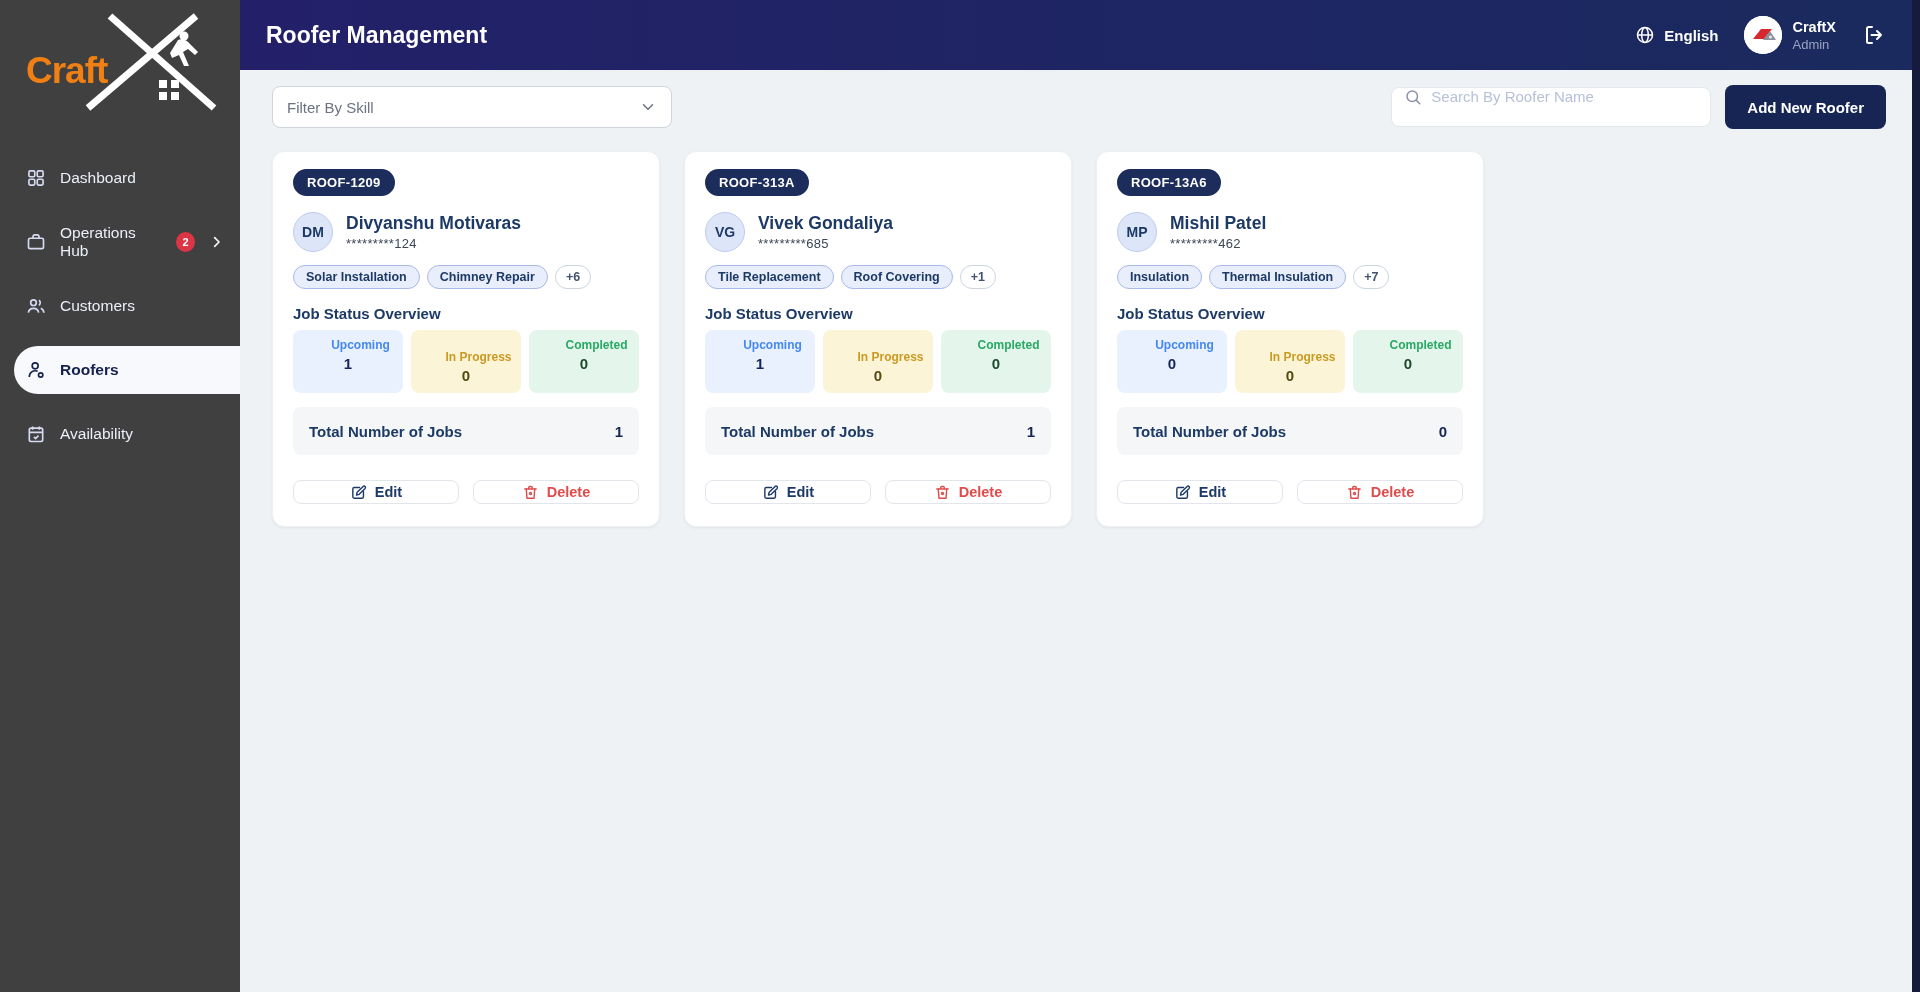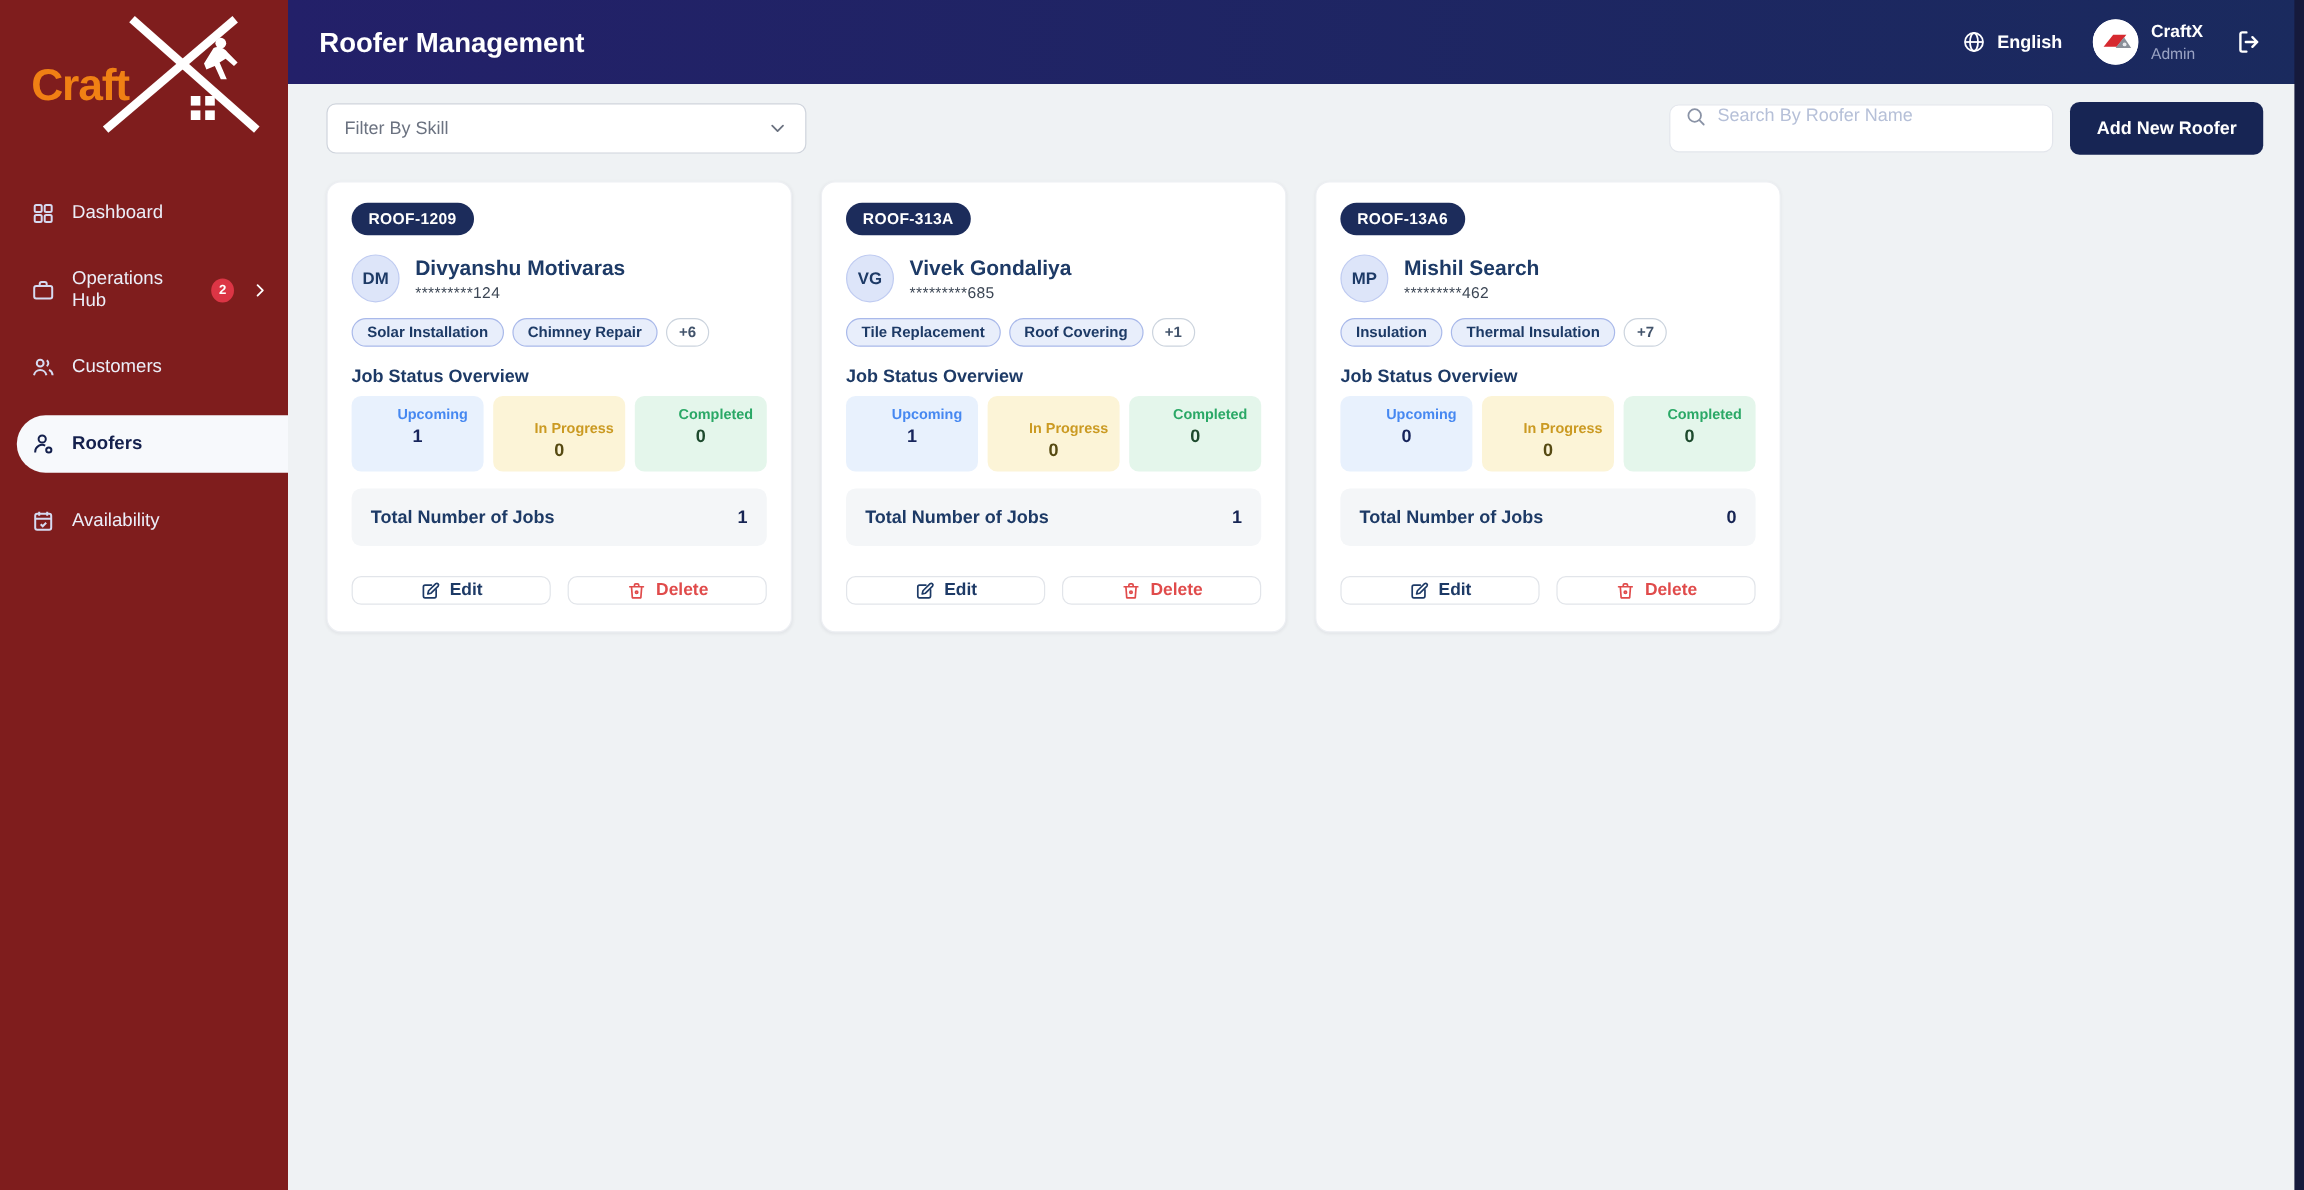--- a/index.html
+++ b/index.html
@@ -1,21 +1,21 @@
 <!DOCTYPE html>
 <html><head>
 <meta charset="utf-8">
 <style>
   * { box-sizing: border-box; margin: 0; padding: 0; }
   html,body { width:1920px; height:992px; overflow:hidden; }
   body { font-family:"Liberation Sans", sans-serif; background:#eff2f4; position:relative; }
 
   
   .sidebar { position:absolute; left:0; top:0; width:240px; height:992px;
-    background:#7f1d1d; z-index:5; }
+    background:#404040; z-index:5; }
   .logo { position:relative; width:200px; height:100px; margin:12px 0 0 18px; }
   .logo-word { position:absolute; left:8px; top:38px; font-size:37px; font-weight:800;
     color:#f08014; letter-spacing:-1px; }
   .nav { margin-top:42px; display:flex; flex-direction:column; gap:16px; }
   .nav-item { display:flex; align-items:center; height:48px; padding:0 16px 0 26px;
     color:#eceef8; font-size:15.5px; font-weight:500; gap:14px; cursor:pointer; }
   .nav-item .nicon { width:20px; height:20px; flex:0 0 20px; color:#d6daf1; display:flex; }
   .nav-item.active { background:#f7f9fc; color:#14204d; font-weight:700;
     margin-left:14px; padding-left:12px; border-radius:24px 0 0 24px; }
   .nav-item.active .nicon { color:#14204d; }
@@ -360,21 +360,21 @@
           <span>Delete</span>
         </button>
       </div>
     </section>
 
     <section class="card">
       <span class="roof-badge">ROOF-13A6</span>
       <div class="profile">
         <span class="pavatar">MP</span>
         <span>
-          <div class="pname">Mishil Search</div>
+          <div class="pname">Mishil Patel</div>
           <div class="pphone">*********462</div>
         </span>
       </div>
       <div class="chips">
         <span class="chip">Insulation</span>
         <span class="chip">Thermal Insulation</span>
         <span class="chip extra">+7</span>
       </div>
       <div class="jso-title">Job Status Overview</div>
       <div class="statuses">

